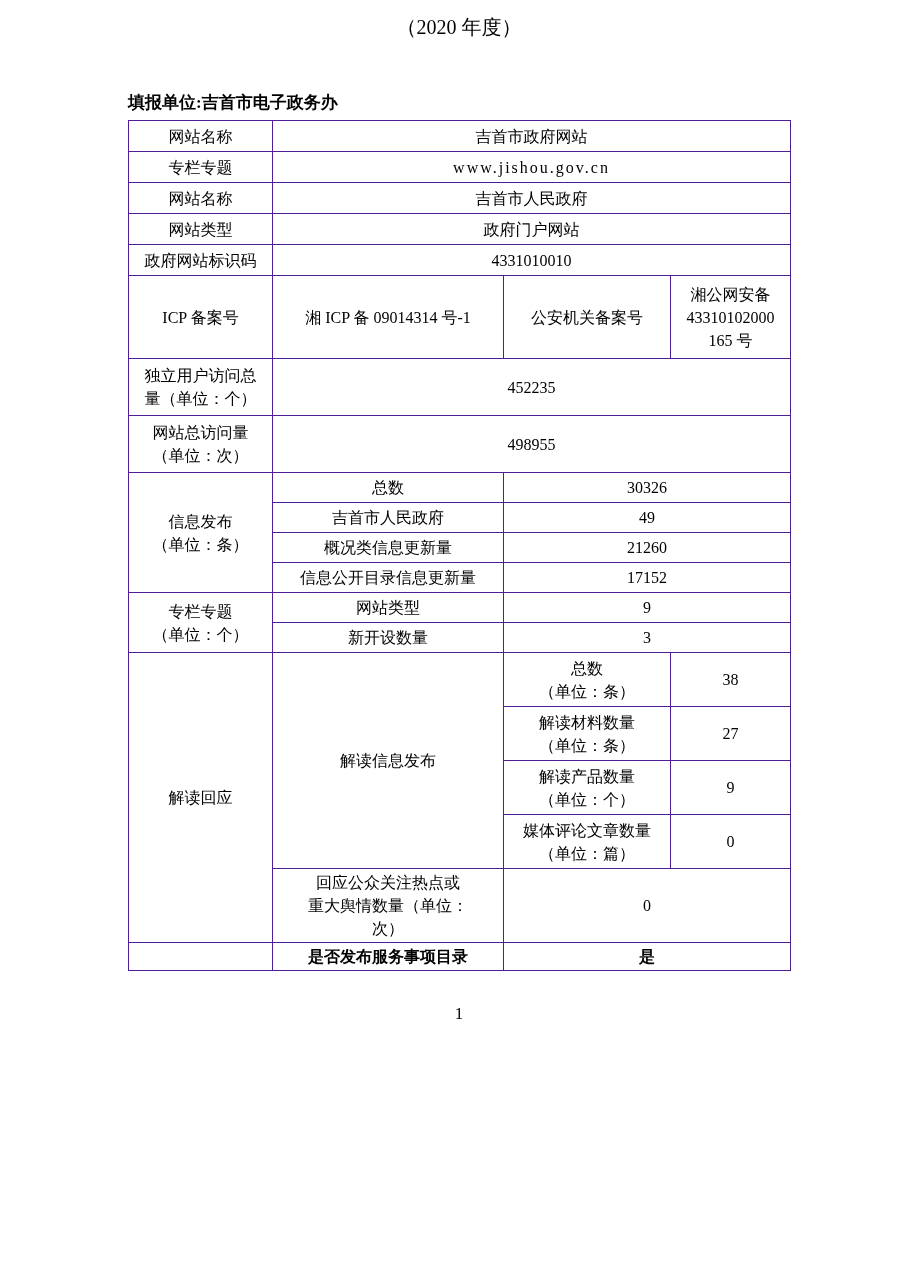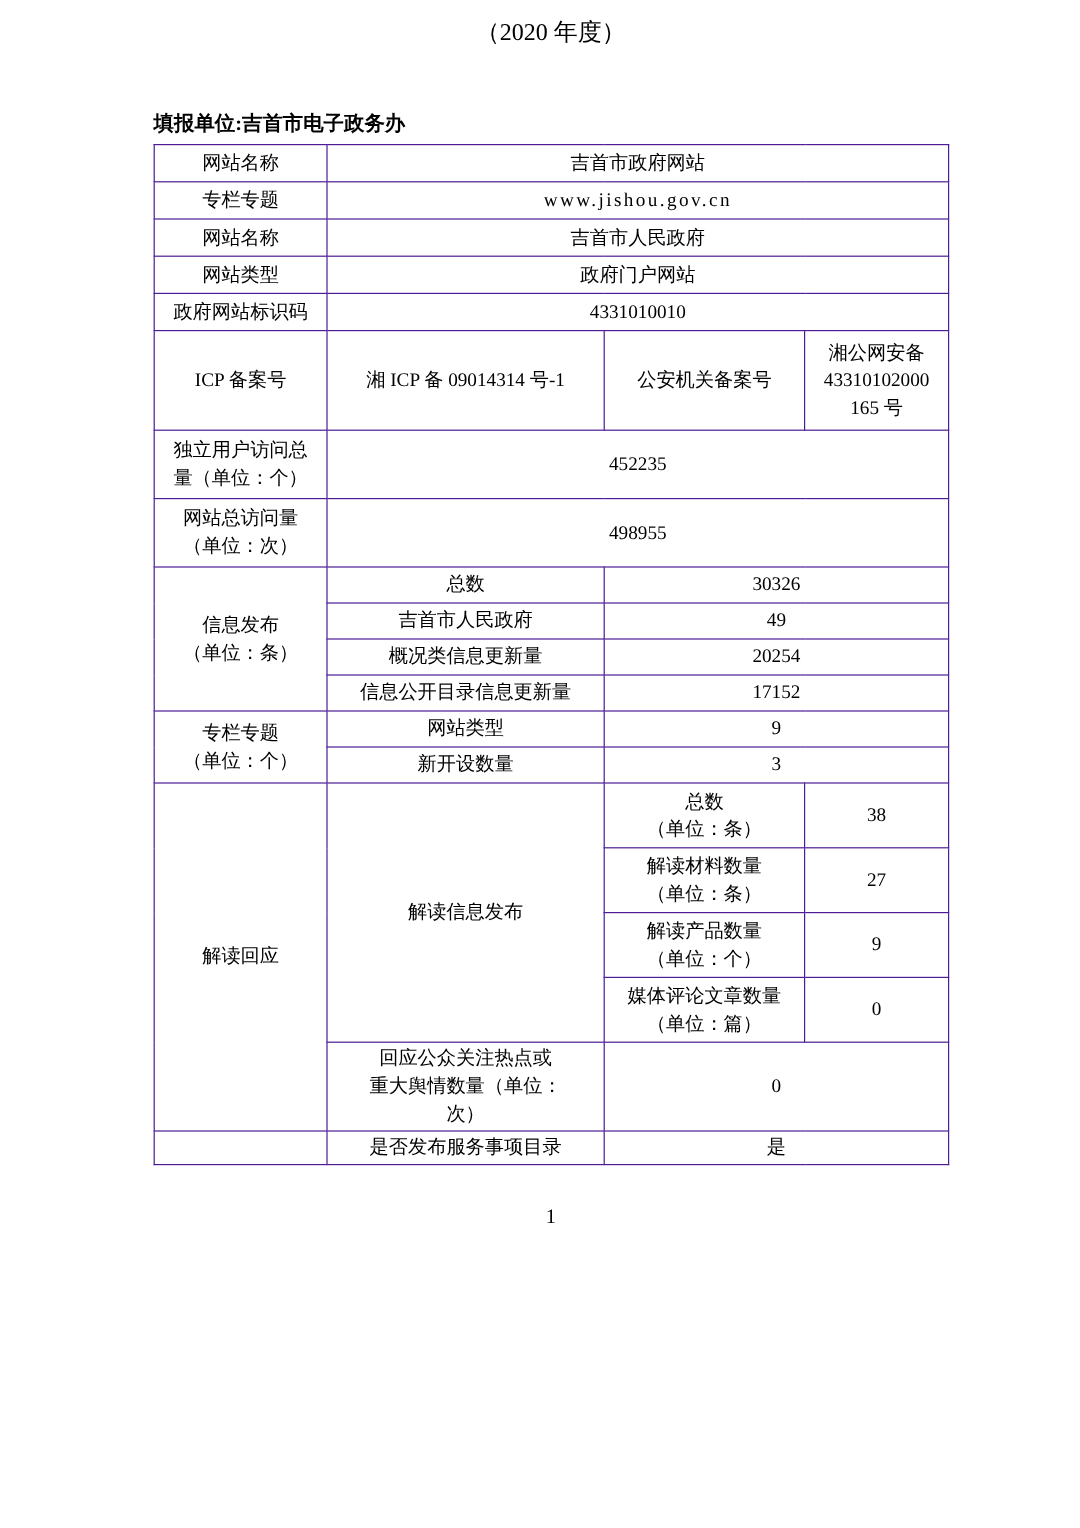--- a/index.html
+++ b/index.html
@@ -57,21 +57,21 @@
     box-sizing: border-box;
     overflow: hidden;
   }
   .url-cell { letter-spacing: 2px; }
   tr.h31 td { height: 31px; }
   tr.h83 td { height: 83px; text-align: center; }
   tr.h57 td { height: 57px; }
   tr.h30 td { height: 30px; }
   tr.h54 td { height: 54px; }
   tr.h71 td { height: 71px; }
-  tr.h33 td { height: 16px; }
+  tr.h33 td { height: 16px; font-weight: bold; }
   .page-number {
     margin-top: 32px;
     text-align: center;
     font-size: 17px;
     line-height: 22px;
   }
 </style>
 </head>
 <body>
 
@@ -144,21 +144,21 @@
       <td colspan="2">30326</td>
     </tr>
 
     <tr class="h30">
       <td>吉首市人民政府</td>
       <td colspan="2">49</td>
     </tr>
 
     <tr class="h30">
       <td>概况类信息更新量</td>
-      <td colspan="2">20254</td>
+      <td colspan="2">21260</td>
     </tr>
 
     <tr class="h30">
       <td>信息公开目录信息更新量</td>
       <td colspan="2">17152</td>
     </tr>
 
     <tr class="h30">
       <td rowspan="2">专栏专题
 （单位：个）</td>

